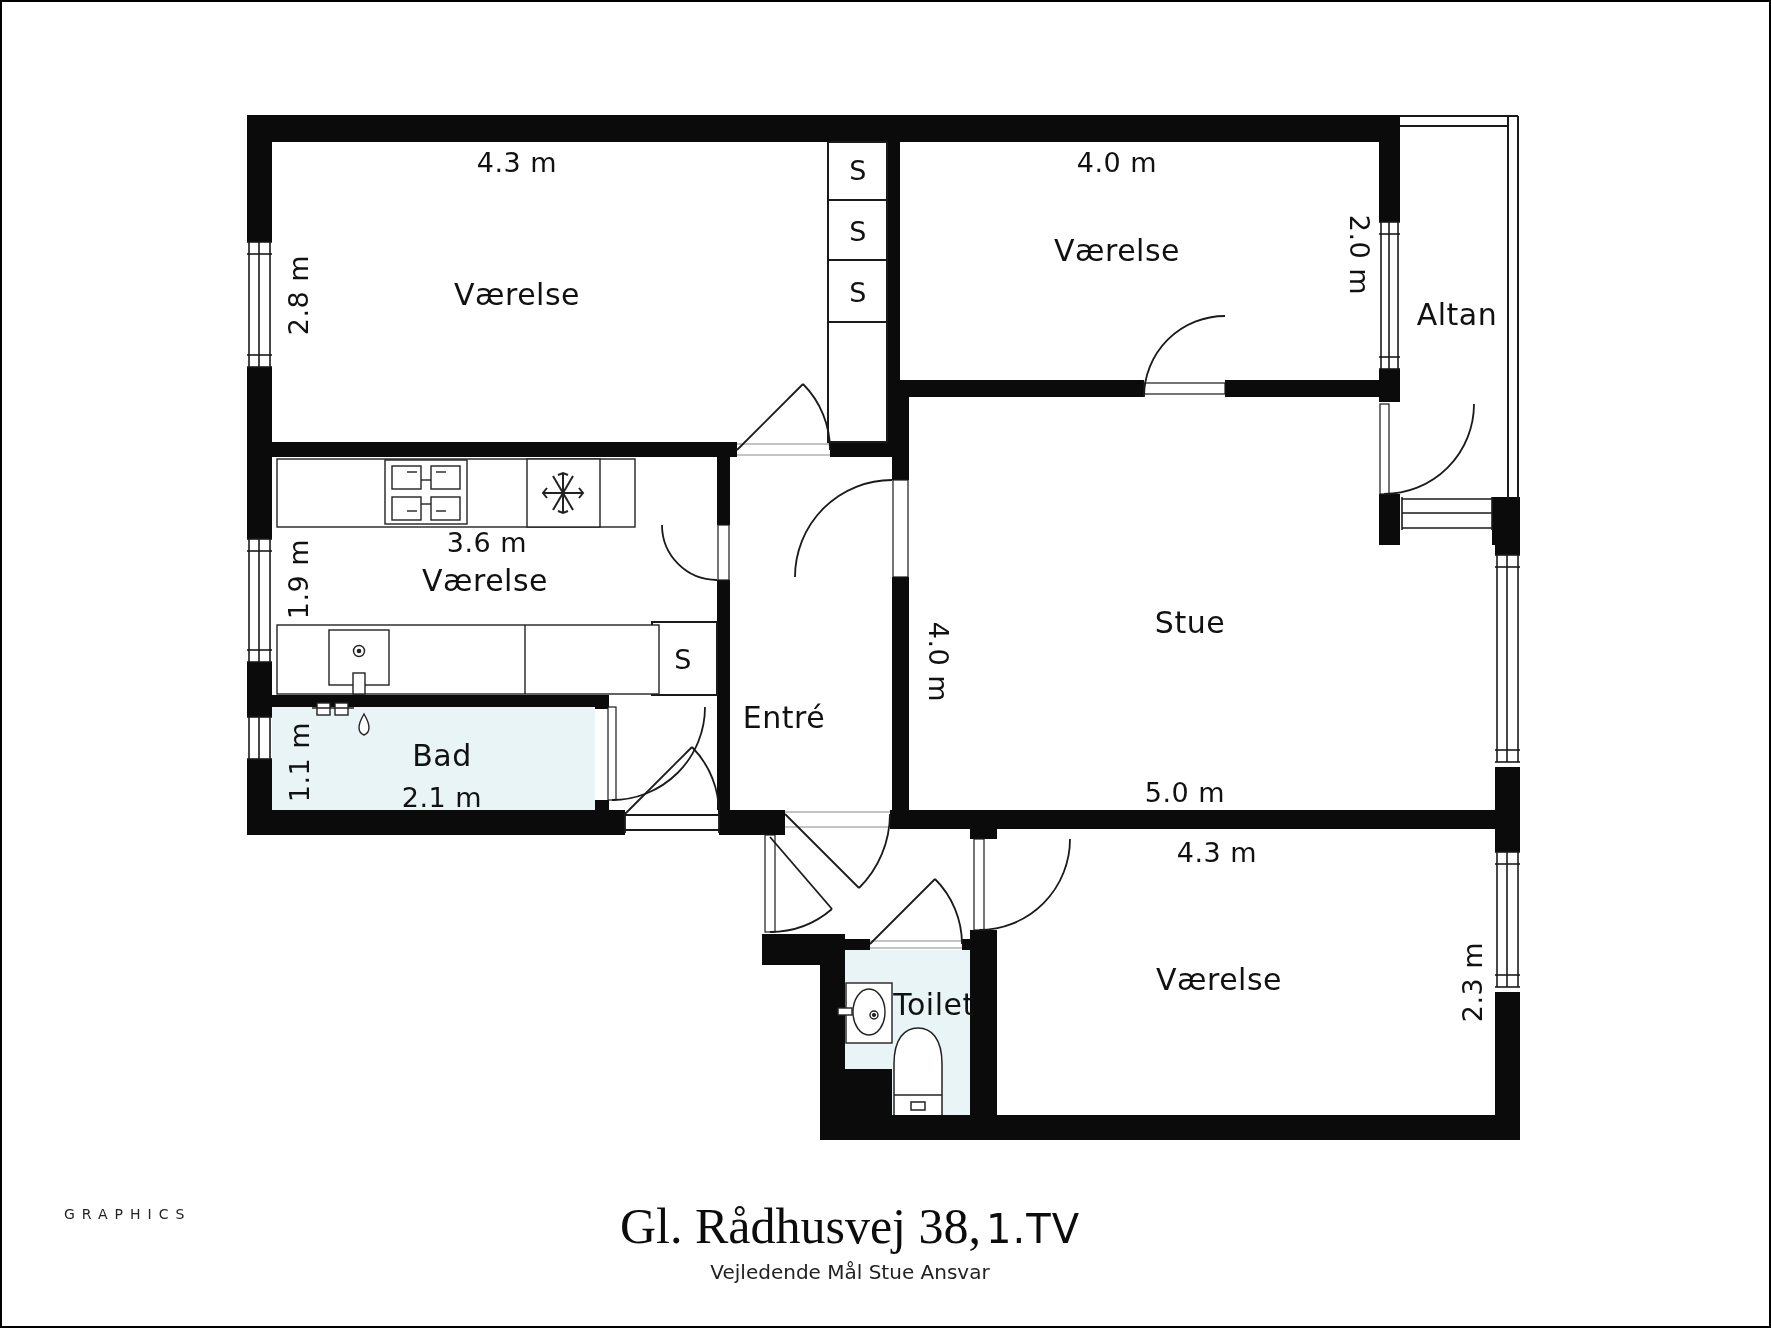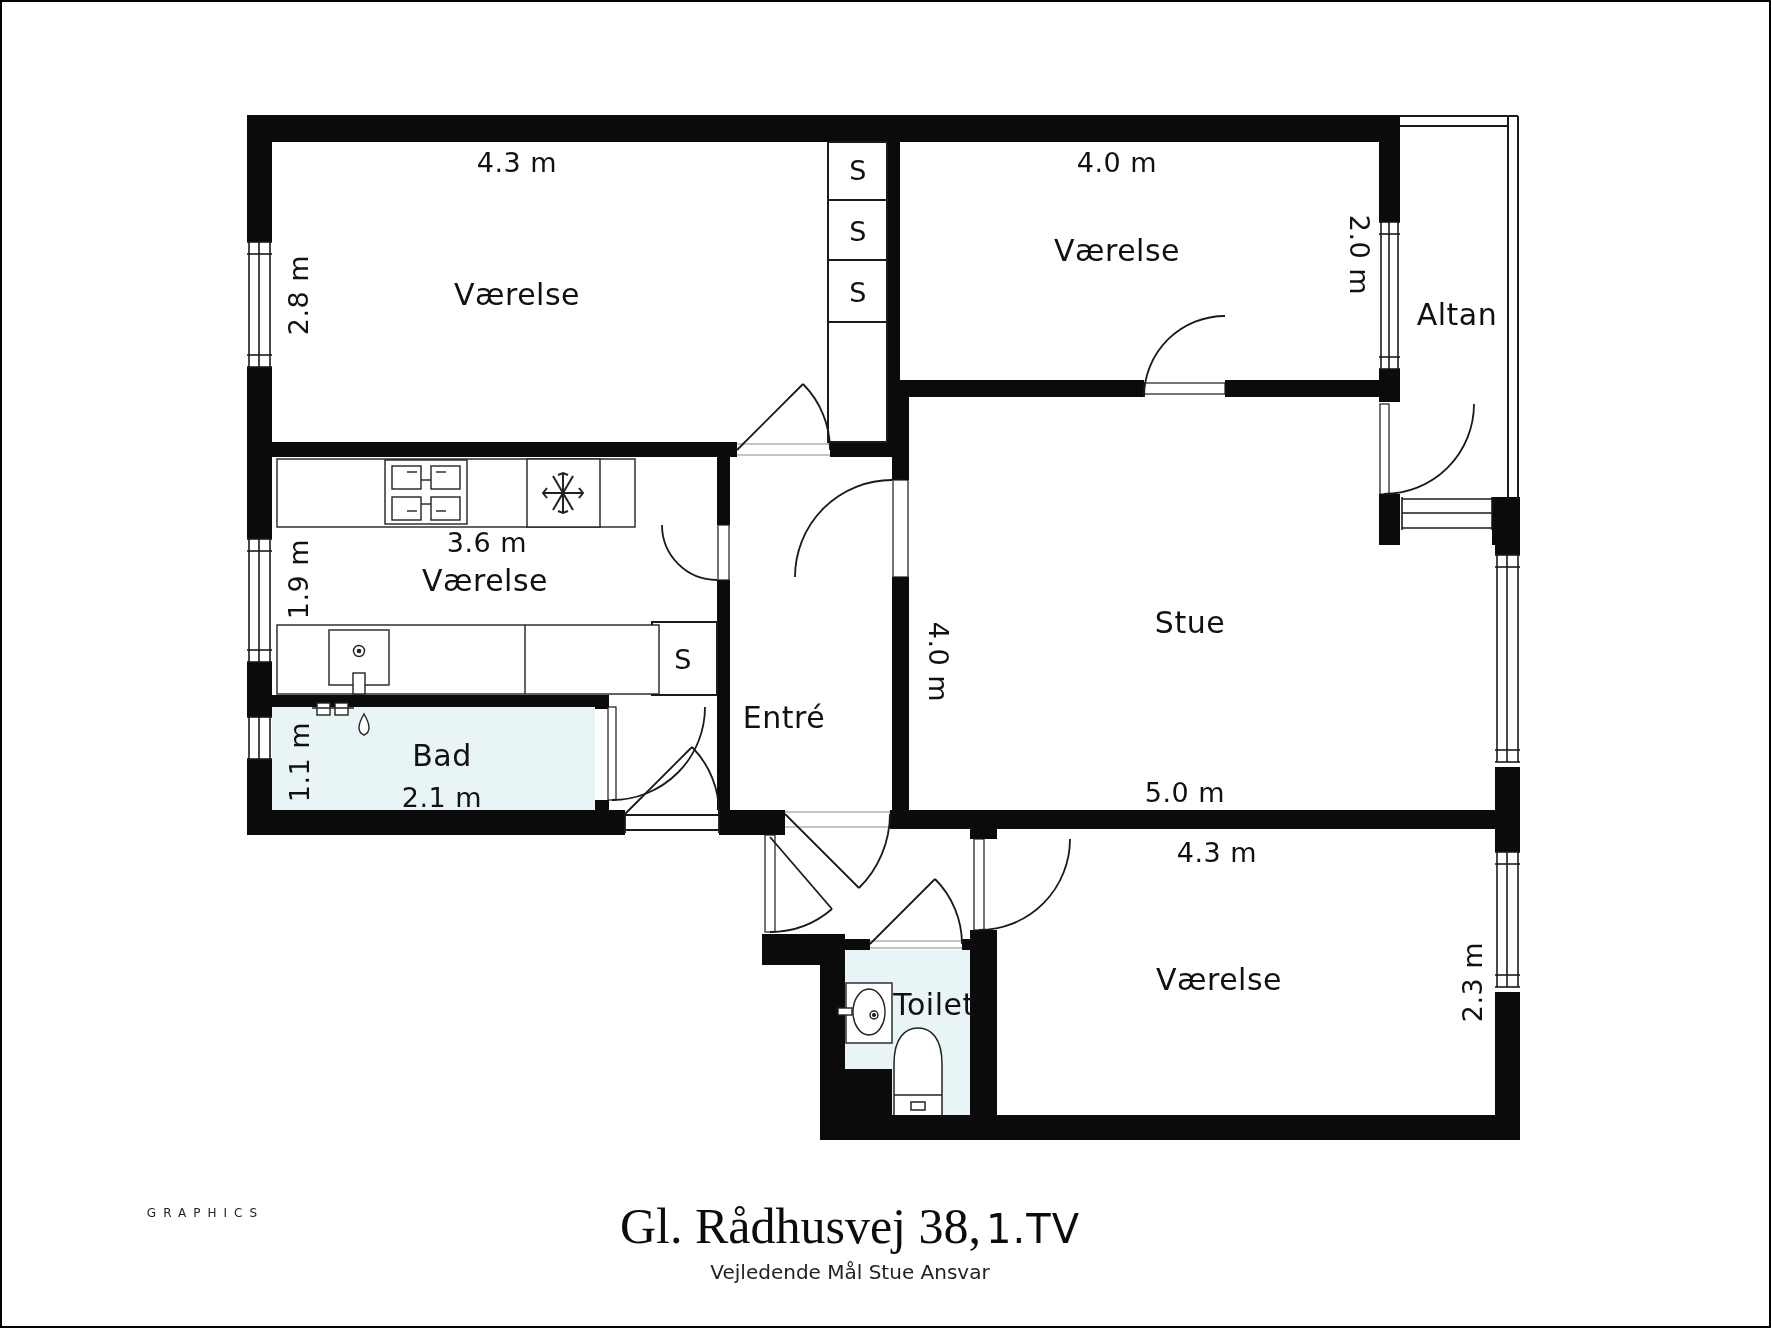--- a/index.html
+++ b/index.html
@@ -46,22 +46,22 @@
     font-size:20px;color:#222;white-space:nowrap;
   }
   #logo{position:absolute;left:42px;top:1200px;width:220px;}
   #logo-name{
     font-family:"DejaVu Sans",sans-serif;
     font-weight:bold;font-size:47px;line-height:1;
     letter-spacing:-1px;color:#151515;
   }
   #logo-sub{
     font-family:"DejaVu Sans",sans-serif;
-    font-size:12px;letter-spacing:7px;color:#222;
-    margin-top:4px;margin-left:20px;text-align:right;
+    font-size:14px;letter-spacing:7px;color:#222;
+    margin-top:4px;margin-left:20px;
   }
 </style>
 </head>
 <body>
 
 <div id="canvas">
 
   <svg id="plan-svg" width="1771" height="1328" viewBox="0 0 1771 1328">
 
     <g>

